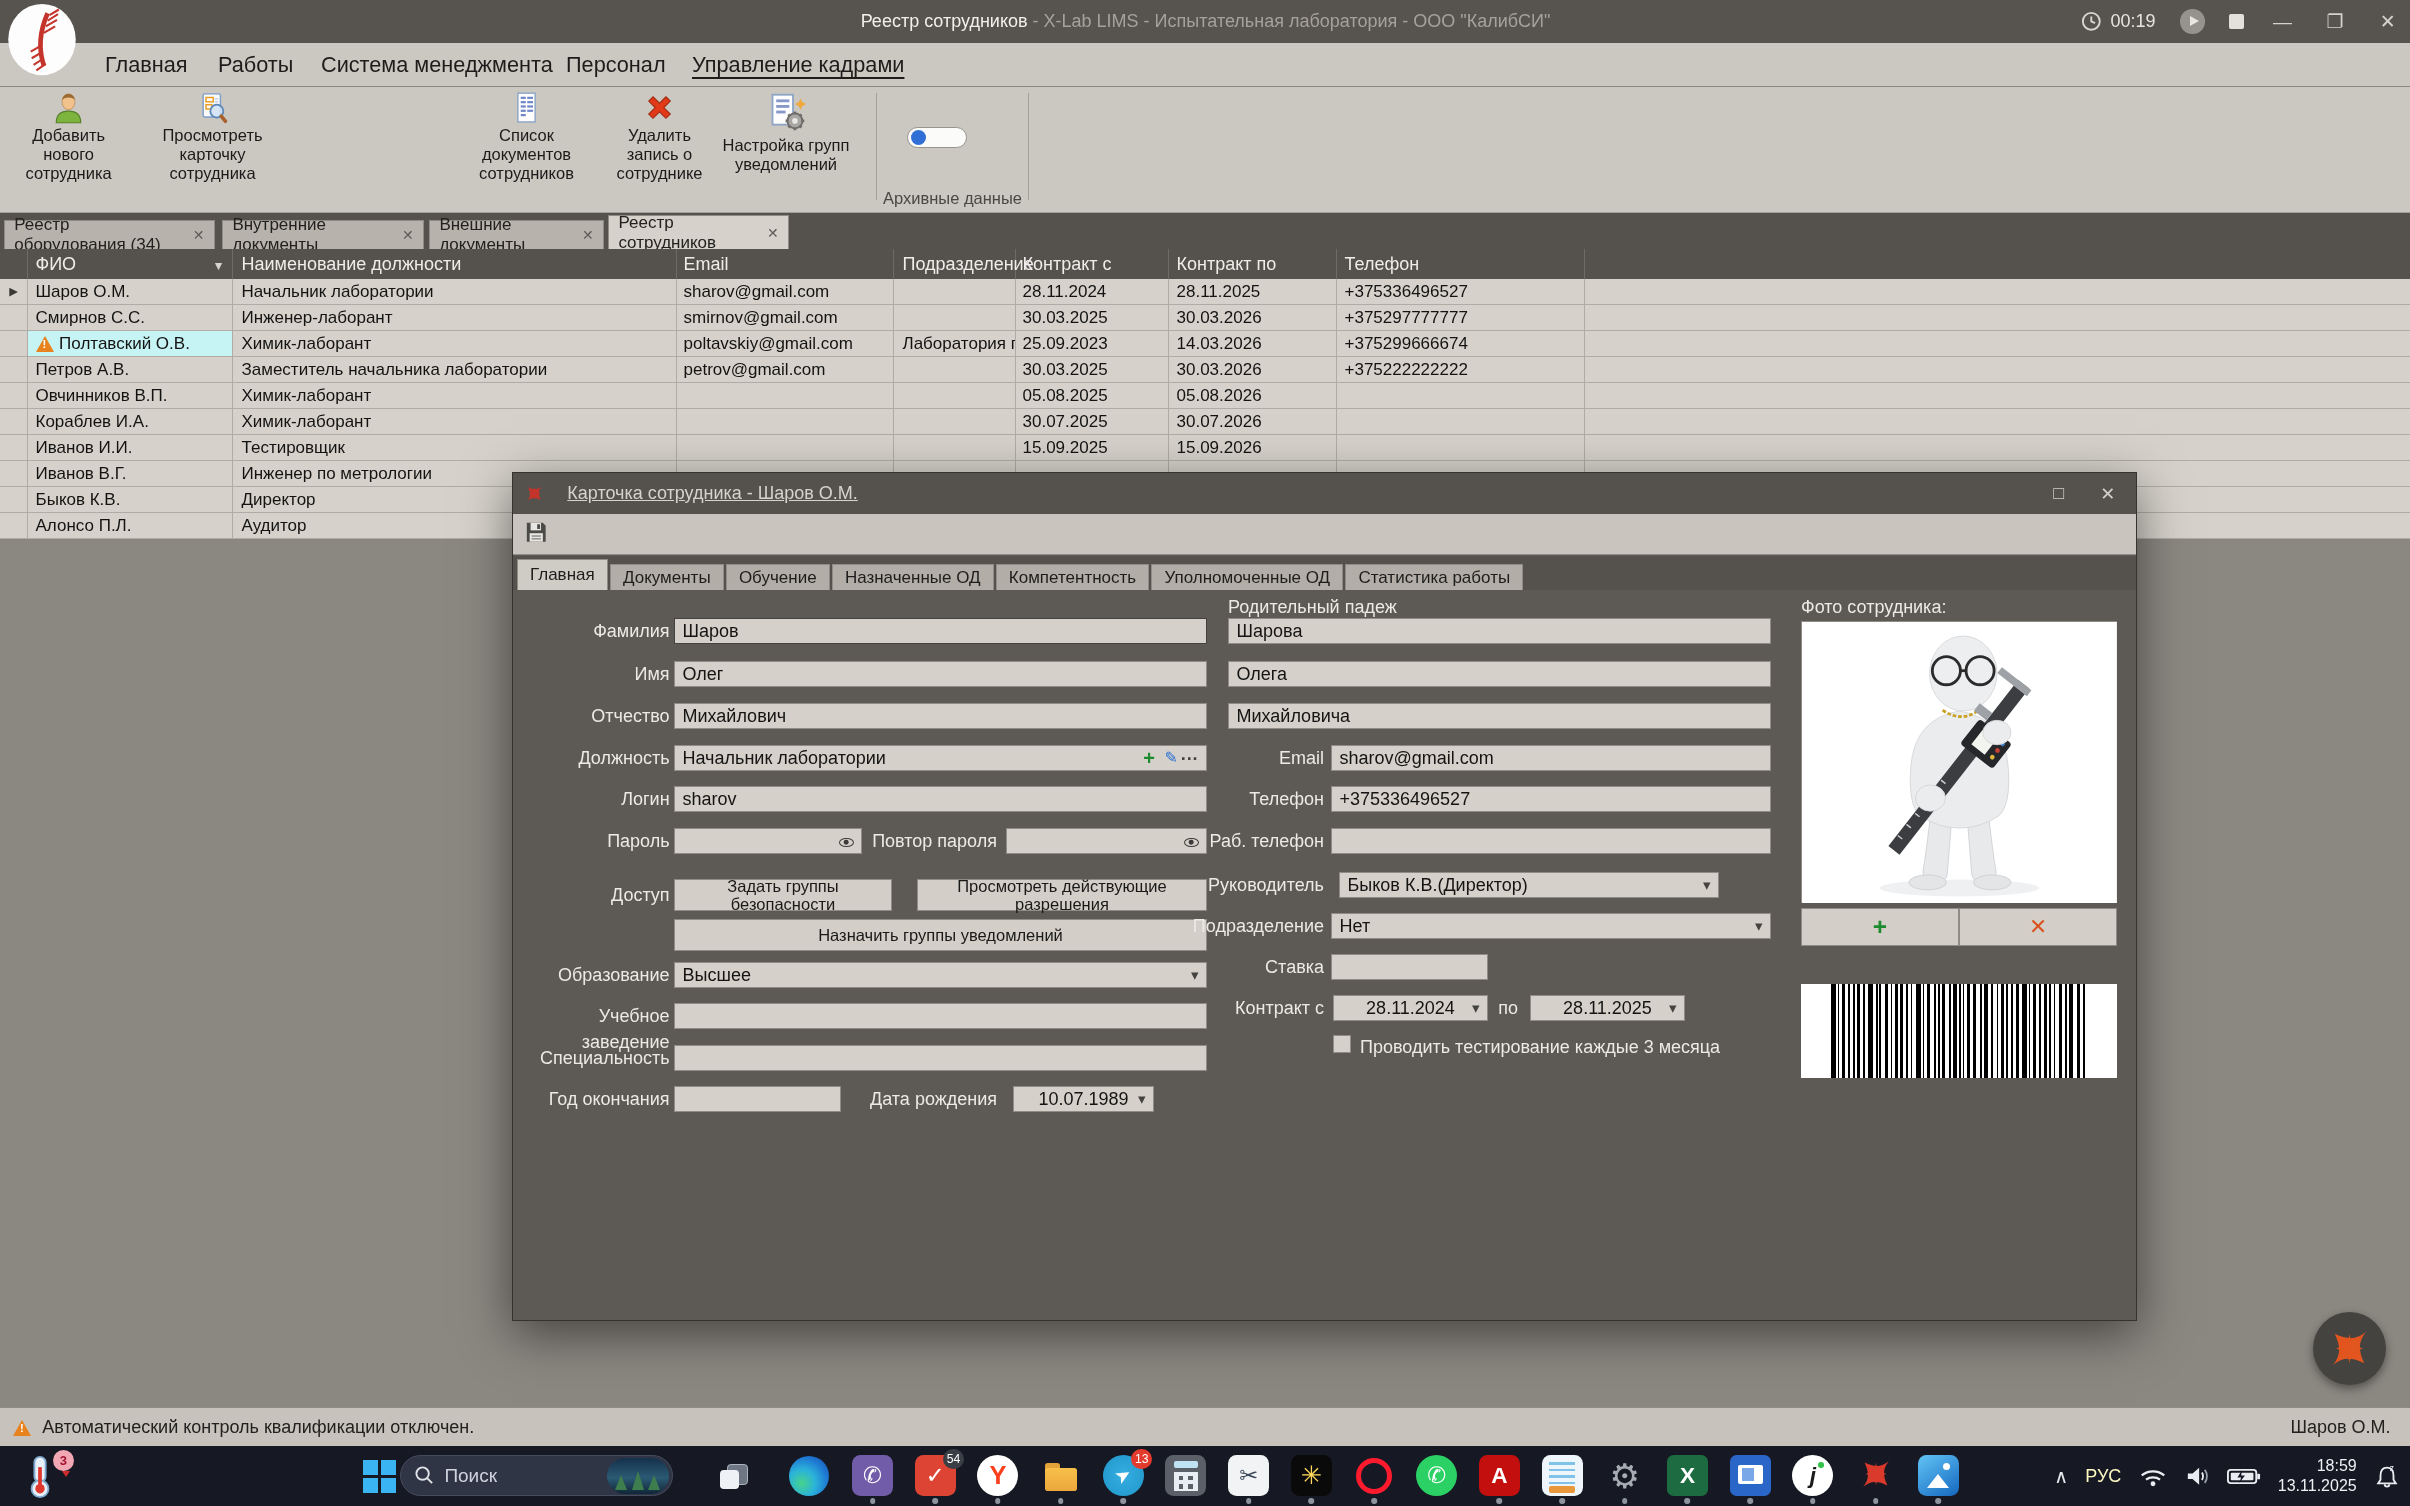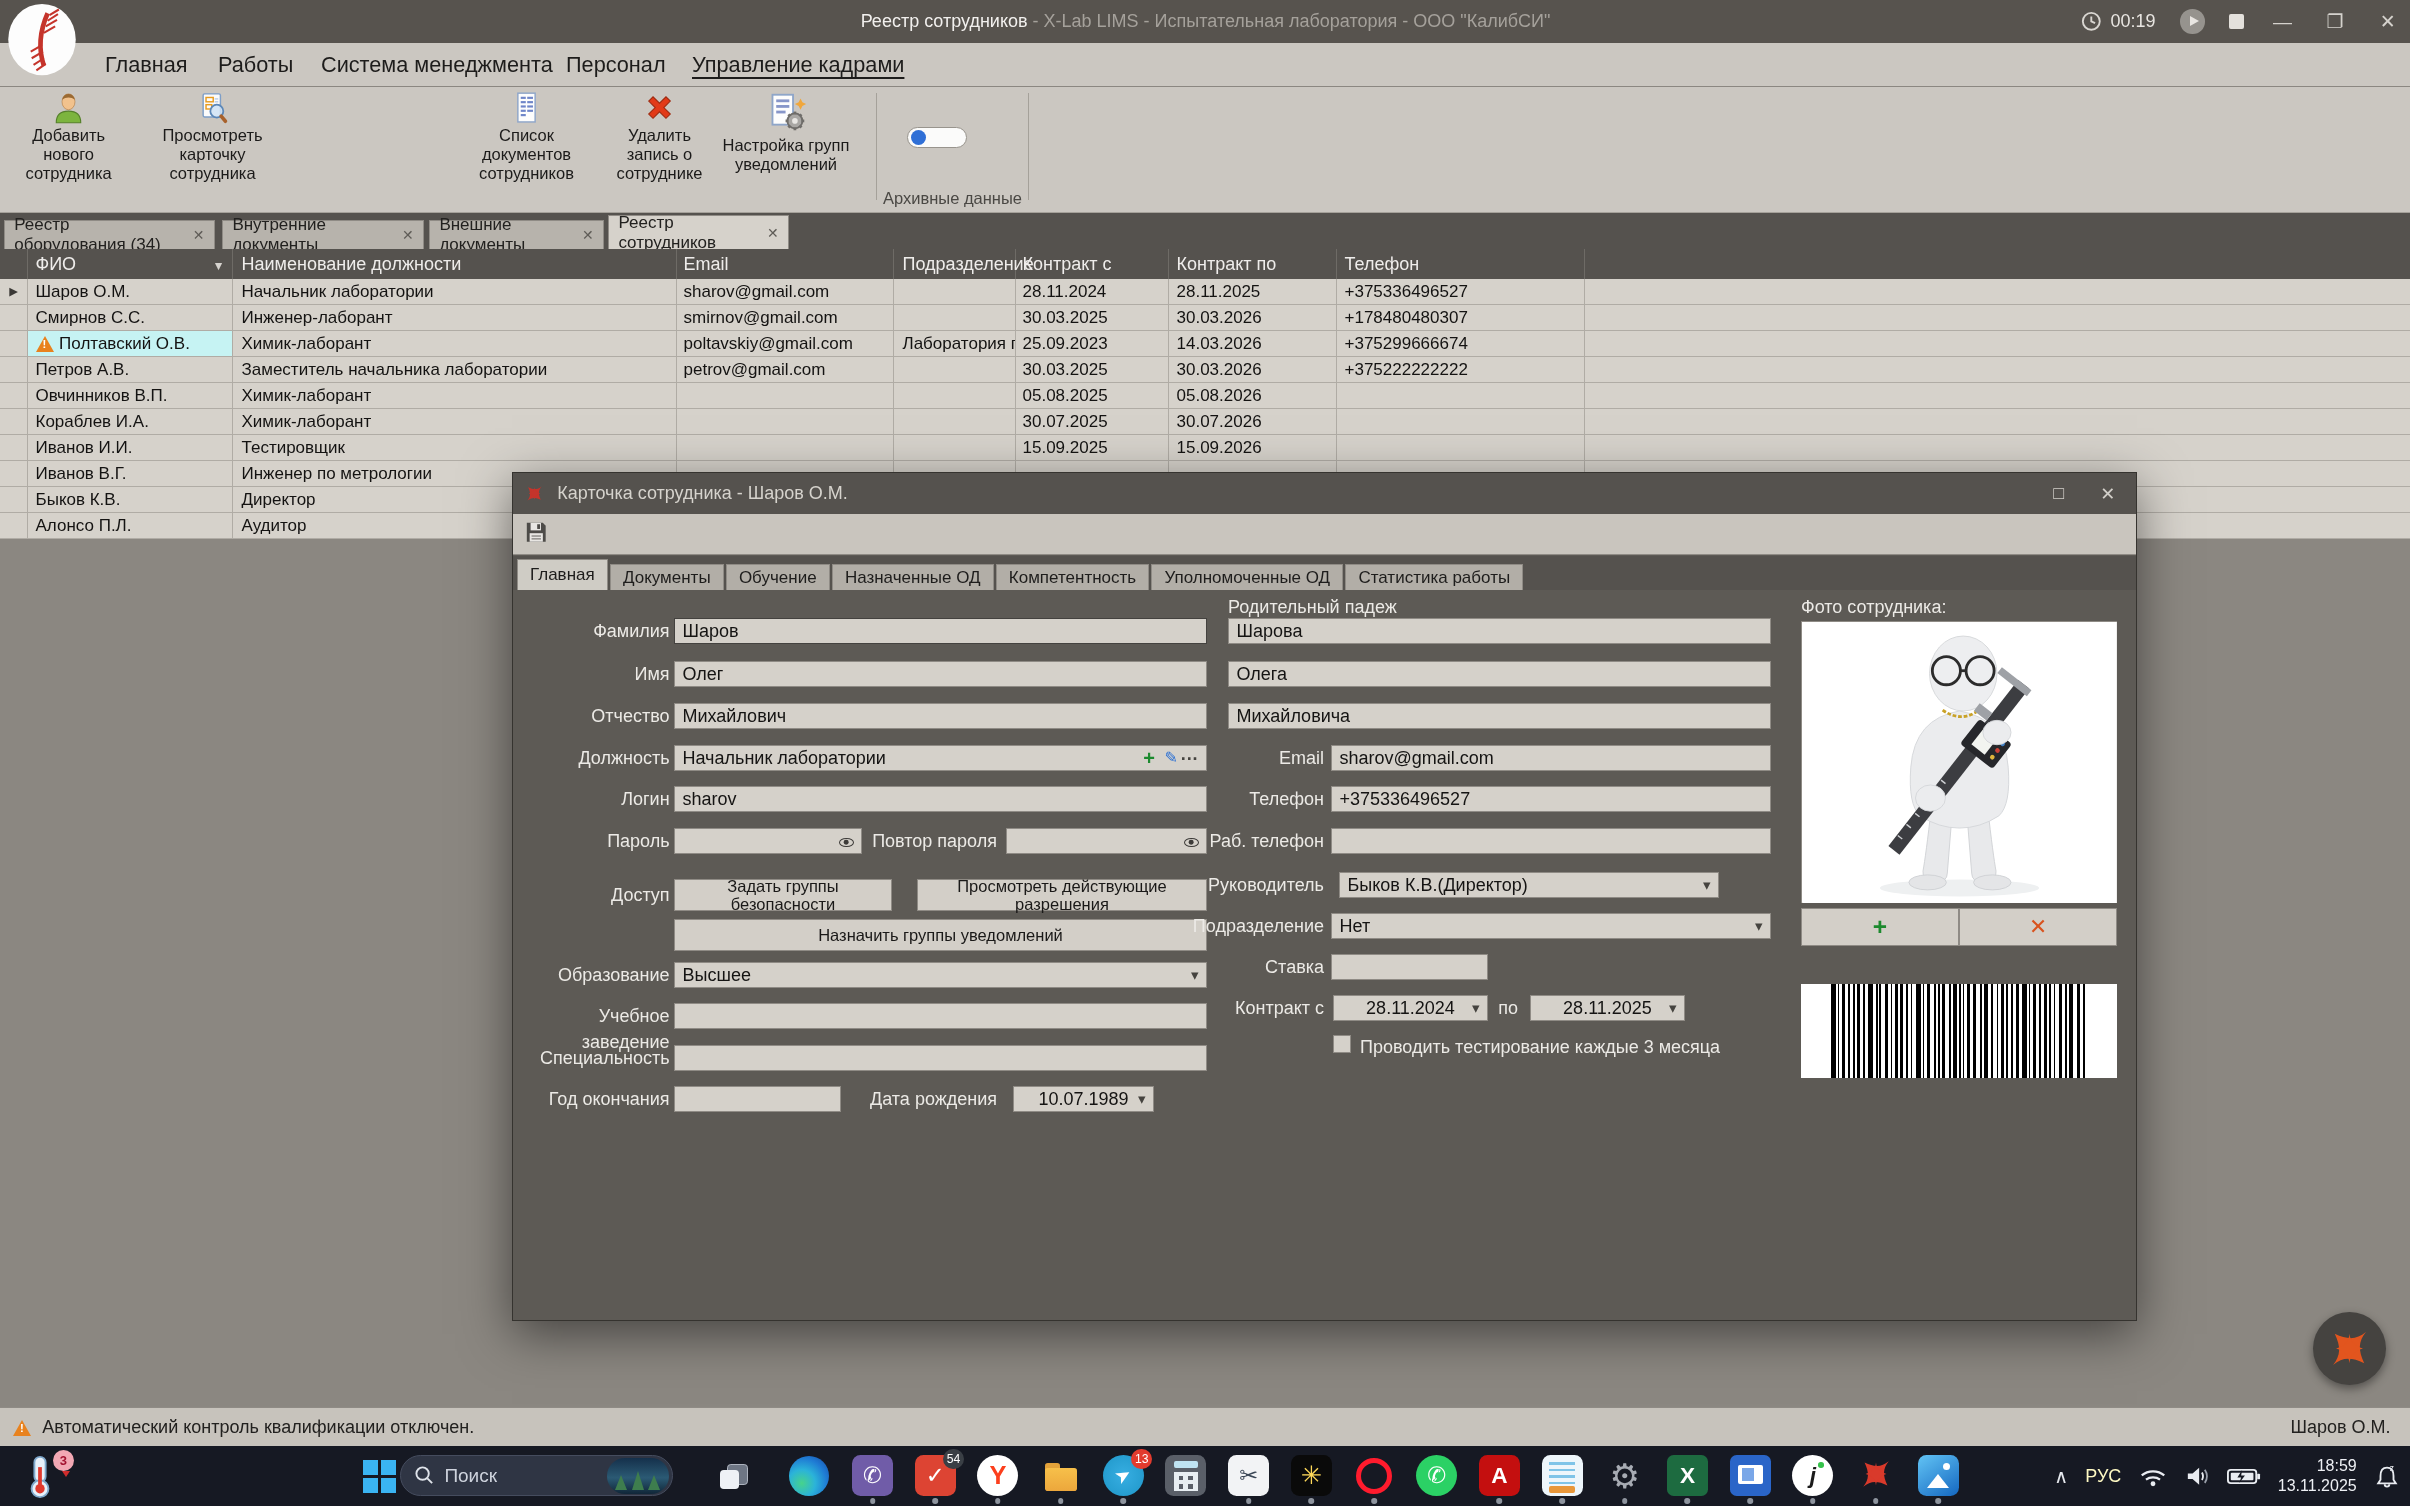--- a/index.html
+++ b/index.html
@@ -64,21 +64,21 @@
   .tcell.warn{background:#c6f3f3;}
   .cur-arrow{font-size:11.3px;color:#3a3835;}
   .warn-tri{width:0;height:0;border-left:9.4px solid transparent;border-right:9.4px solid transparent;border-bottom:16px solid #e8821e;position:relative;flex:none;}
   .warn-tri i{position:absolute;left:-1.9px;top:2.8px;color:#fff;font-size:11.3px;font-weight:bold;font-style:normal;}
 
   .content-bg{position:absolute;left:0;top:542px;width:2411px;height:864px;background:#8b8781;}
 
   
   .dialog{position:absolute;left:512px;top:472px;width:1625px;height:849px;background:#5d5a55;border:0.9px solid #35332f;box-shadow:0 13px 47px rgba(0,0,0,.5);}
   .d-title{position:absolute;left:0;top:0;right:0;height:41px;background:#55524e;display:flex;align-items:center;padding:0 11.3px;}
-  .d-title .d-name{margin-left:12px;color:#d6d3cd;font-size:18px;}
+  .d-title .d-name{margin-left:22px;color:#d6d3cd;font-size:18px;text-decoration:underline;}
   .d-winbtns{margin-left:auto;display:flex;gap:36px;margin-right:9.4px;}
   .d-wbtn{color:#d2cfc9;font-size:18px;}
   .d-toolbar{position:absolute;left:0;top:41px;right:0;height:41px;background:#c9c5be;display:flex;align-items:center;padding:0 11.3px;border-bottom:0.9px solid #8f8b85;}
   .d-tabs{position:absolute;left:0;top:83px;right:0;height:34px;background:#55524e;display:flex;align-items:flex-end;padding-left:3.8px;}
   .dtab{height:26px;display:flex;align-items:center;padding:0 12.2px;background:#b2aea7;border:0.9px solid #8f8b85;border-bottom:none;font-size:17px;color:#1e1d1c;margin-right:1.9px;}
   .dtab.active{height:31px;background:#cfccc5;}
   .d-body{position:absolute;left:0;top:117px;right:0;bottom:0;}
 
   .flabel{position:absolute;font-size:18px;color:#eceae6;height:26px;line-height:26px;text-align:right;}
   .llabel{left:5.6px;width:151px;}
@@ -380,21 +380,21 @@
           <div class="tcell col-dept">
             <span></span>
           </div>
           <div class="tcell col-from">
             <span>30.03.2025</span>
           </div>
           <div class="tcell col-to">
             <span>30.03.2026</span>
           </div>
           <div class="tcell col-phone">
-            <span>+178480480307</span>
+            <span>+375297777777</span>
           </div>
         </div>
         <div class="trow">
           <div class="tcell col-sel"></div>
           <div class="tcell col-fio warn">
             <span class="warn-tri">
               <i>!</i>
             </span>
             <span>Полтавский О.В.</span>
           </div>

